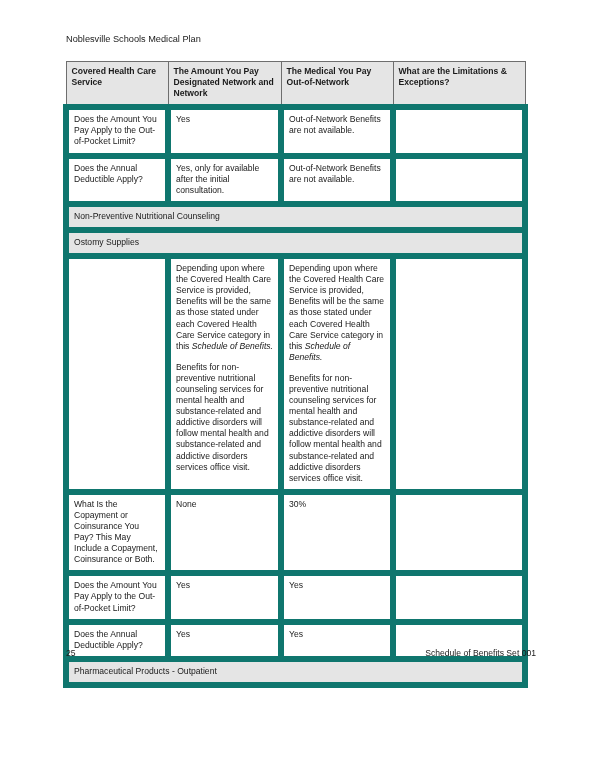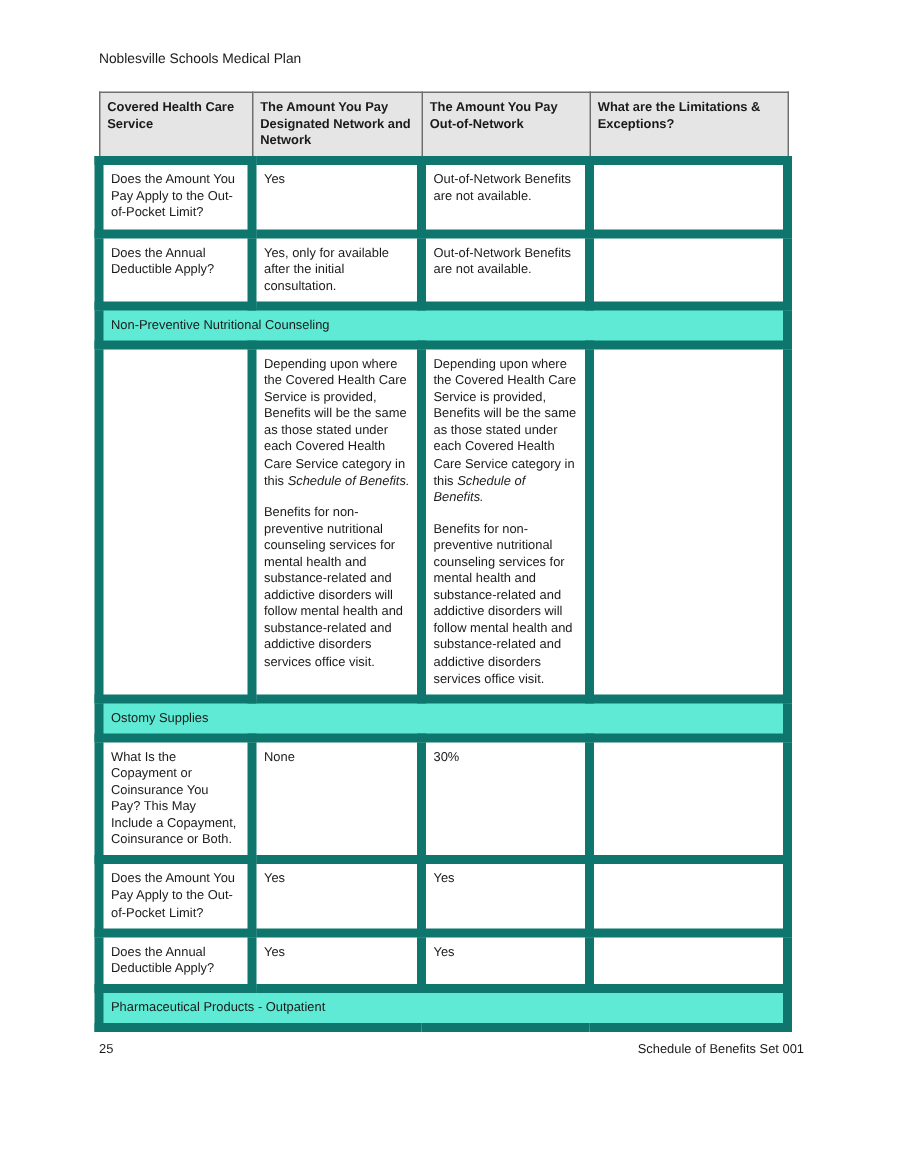--- a/index.html
+++ b/index.html
@@ -55,29 +55,29 @@
     border: 1px solid #6e6e6e;
   }
   col.c1 { width: 102px; }
   col.c2 { width: 113px; }
   col.c3 { width: 112px; }
   col.c4 { width: 132px; }
   td.section {
     font-weight: bold;
     padding-top: 5px;
     padding-bottom: 6px;
-    background: #5eead4;
+    background: #e5e5e5;
   }
   .para { margin: 0; }
   .para + .para { margin-top: 10px; }
   .ital { font-style: italic; }
   .footer {
     position: absolute;
     left: 0;
-    top: 694px;
+    top: 648px;
     width: 600px;
     height: 20px;
     text-decoration: underline;
   }
   .footer .page-num {
     position: absolute;
     left: 66px;
     top: 0;
     font-size: 8.6px;
     color: #1a1a1a;
@@ -103,21 +103,21 @@
     <colgroup>
       <col class="c1">
         <col class="c2">
         <col class="c3">
         <col class="c4">
     </colgroup>
     <thead>
       <tr>
         <th>Covered Health Care Service</th>
         <th>The Amount You Pay Designated Network and Network</th>
-        <th>The Amount You Pay Out-of-Network</th>
+        <th>The Medical You Pay Out-of-Network</th>
         <th>What are the Limitations &amp; Exceptions?</th>
       </tr>
     </thead>
     <tbody>
 
       <tr>
         <td>Does the Amount You Pay Apply to the Out-of-Pocket Limit?</td>
         <td>Yes</td>
         <td>Out-of-Network Benefits are not available.</td>
         <td></td>
@@ -128,34 +128,34 @@
         <td>Yes, only for available after the initial consultation.</td>
         <td>Out-of-Network Benefits are not available.</td>
         <td></td>
       </tr>
 
       <tr>
         <td class="section" colspan="4">Non-Preventive Nutritional Counseling</td>
       </tr>
 
       <tr>
+        <td class="section" colspan="4">Ostomy Supplies</td>
+      </tr>
+
+      <tr>
         <td></td>
         <td>
           <p class="para"><span>Depending upon where the Covered Health Care Service is provided, Benefits will be the same as those stated under each Covered Health Care Service category in this </span><span class="ital">Schedule of Benefits.</span></p>
           <p class="para">Benefits for non-preventive nutritional counseling services for mental health and substance-related and addictive disorders will follow mental health and substance-related and addictive disorders services office visit.</p>
         </td>
         <td>
           <p class="para"><span>Depending upon where the Covered Health Care Service is provided, Benefits will be the same as those stated under each Covered Health Care Service category in this </span><span class="ital">Schedule of Benefits.</span></p>
           <p class="para">Benefits for non-preventive nutritional counseling services for mental health and substance-related and addictive disorders will follow mental health and substance-related and addictive disorders services office visit.</p>
         </td>
         <td></td>
-      </tr>
-
-      <tr>
-        <td class="section" colspan="4">Ostomy Supplies</td>
       </tr>
 
       <tr>
         <td>What Is the Copayment or Coinsurance You Pay? This May Include a Copayment, Coinsurance or Both.</td>
         <td>None</td>
         <td>30%</td>
         <td></td>
       </tr>
 
       <tr>

